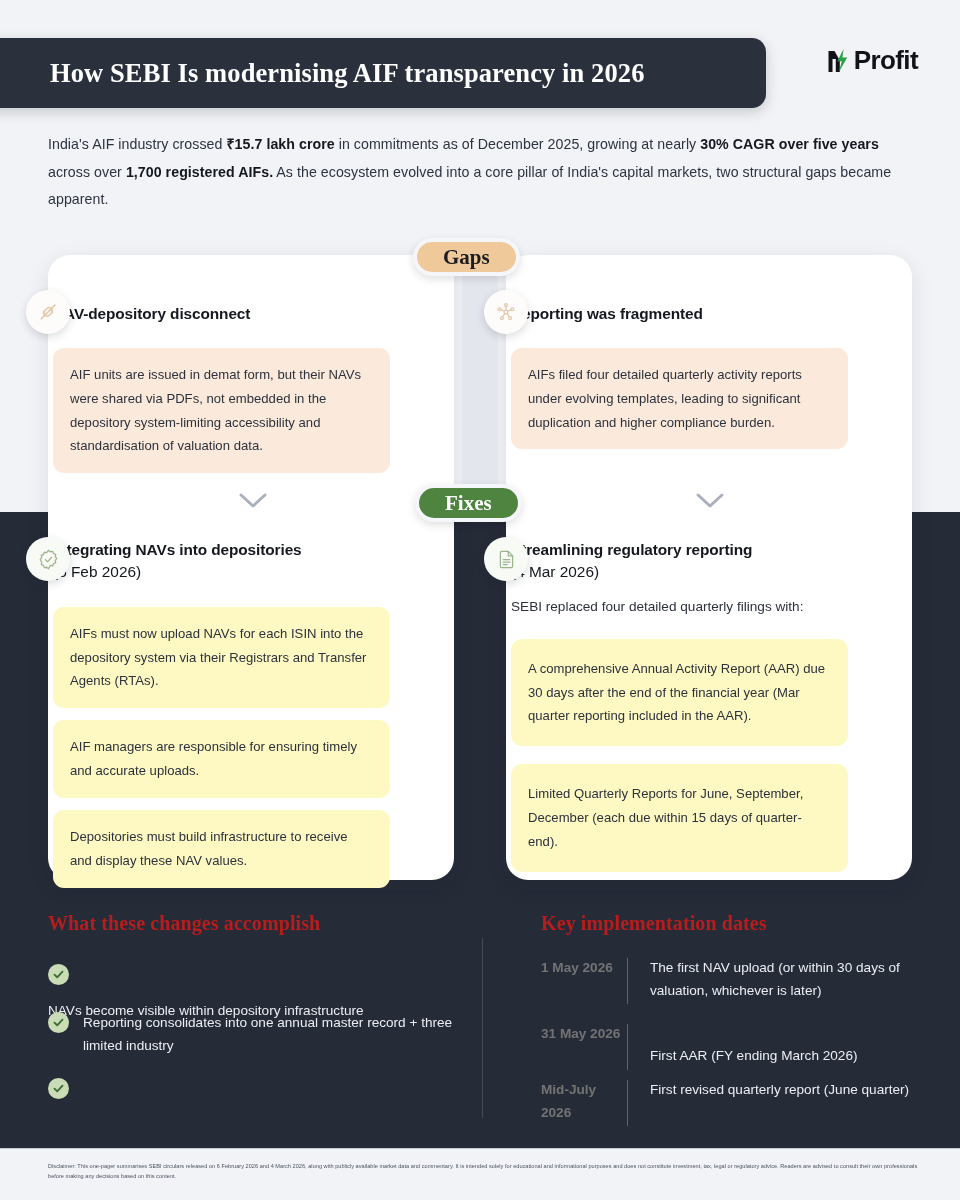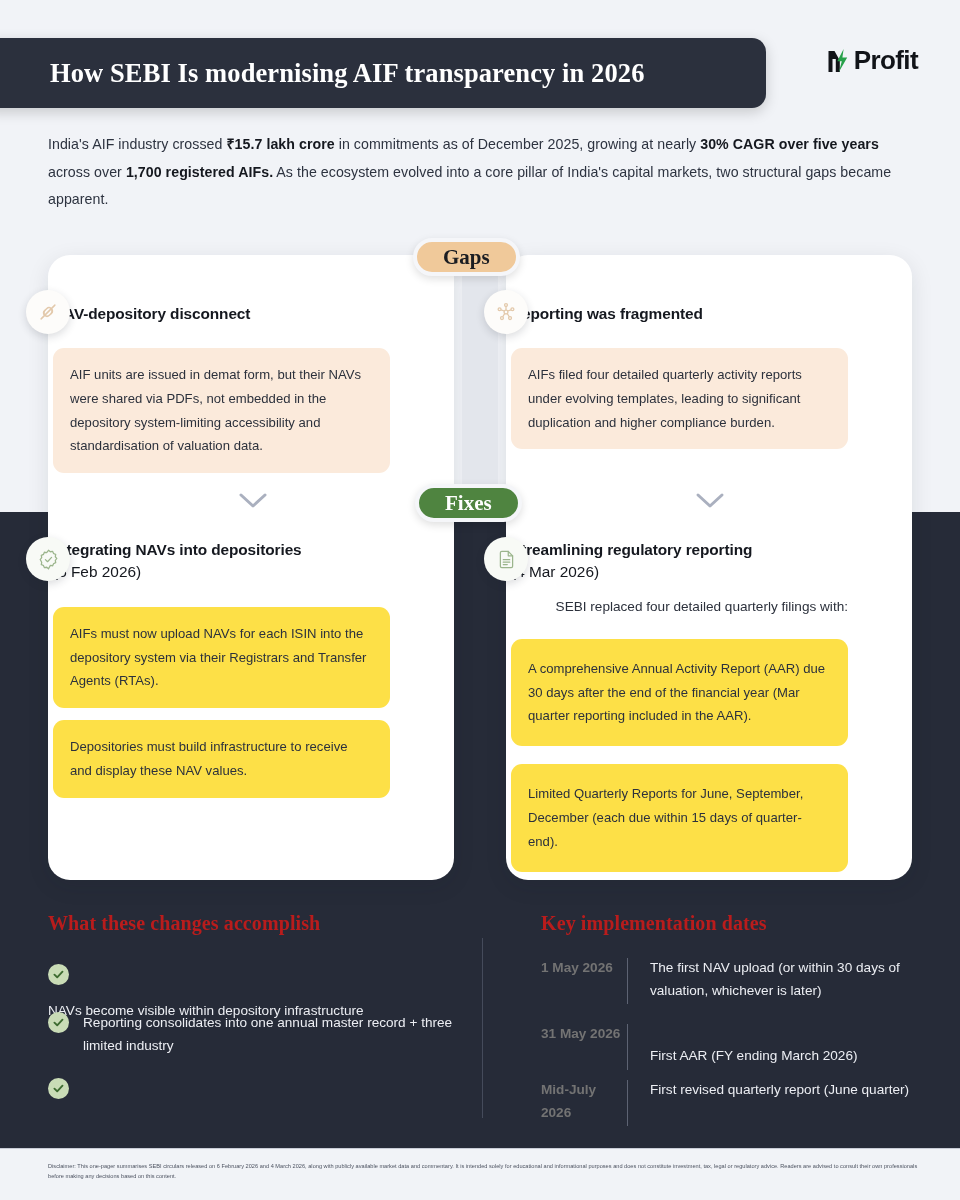--- a/index.html
+++ b/index.html
@@ -54,29 +54,29 @@
   .card {
     position:absolute; background:#ffffff; border-radius:22px;
     box-shadow:0 6px 22px rgba(20,25,40,.10);
   }
   .card-left  { left:48px;  top:255px; width:406px; height:625px; }
   .card-right { left:506px; top:255px; width:406px; height:625px; }
 
   .sec { position:absolute; left:53px; width:337px; }
   .sec-title { font-size:15.4px; font-weight:bold; color:#15181f; letter-spacing:-.1px; line-height:1.42; }
   .sec-sub { font-size:15.4px; color:#15181f; line-height:1.42; }
-  .sec-lead { font-size:13.6px; color:#2c313c; line-height:1.55; margin-top:13px;text-align:right; }
+  .sec-lead { font-size:13.6px; color:#2c313c; line-height:1.55; margin-top:13px; }
 
   .chip {
     border-radius:11px; padding:15px 17px;
     font-size:13.1px; line-height:1.82; color:#2c313c; letter-spacing:.02px;
     margin-top:12px;
   }
   .chip-warm  { background:#fbeadb; }
-  .chip-green { background:#fde047; }
+  .chip-green { background:#fef9c3; }
 
   
   .ficon {
     position:absolute; width:44px; height:44px; border-radius:50%;
     background:#fdfcfa; box-shadow:0 3px 9px rgba(30,35,50,.16);
     display:flex; align-items:center; justify-content:center; z-index:8;
   }
   .ficon-g { background:#f8faf6; }
 
   
@@ -189,20 +189,21 @@
   <div class="ficon ficon-g" style="left:26px;top:537px;">
     <svg width="23" height="23" viewBox="0 0 24 24" fill="none" stroke="#9bb58c" stroke-width="1.3">
       <path d="M12 2.4l1.9 1.5 2.4-.4 1 2.2 2.2 1-.4 2.4 1.5 1.9-1.5 1.9.4 2.4-2.2 1-1 2.2-2.4-.4L12 21.6l-1.9-1.5-2.4.4-1-2.2-2.2-1 .4-2.4L3.4 12l1.5-1.9-.4-2.4 2.2-1 1-2.2 2.4.4z"></path>
       <path d="M8.8 12.1l2.2 2.2 4.2-4.5" stroke-linecap="round" stroke-linejoin="round"></path>
     </svg>
   </div>
   <div class="sec" style="top:539px;">
     <div class="sec-title">Integrating NAVs into depositories</div>
     <div class="sec-sub">(6 Feb 2026)</div>
     <div class="chip chip-green" style="margin-top:24px;">AIFs must now upload NAVs for each ISIN into the depository system via their Registrars and Transfer Agents (RTAs).</div>
+    <div class="chip chip-green">AIF managers are responsible for ensuring timely and accurate uploads.</div>
     <div class="chip chip-green">Depositories must build infrastructure to receive and display these NAV values.</div>
   </div>
 
   <div class="ficon ficon-g" style="left:484px;top:537px;">
     <svg width="21" height="21" viewBox="0 0 24 24" fill="none" stroke="#9bb58c" stroke-width="1.4" stroke-linecap="round" stroke-linejoin="round">
       <path d="M14 2.8H6.6a1.6 1.6 0 0 0-1.6 1.6v15.2a1.6 1.6 0 0 0 1.6 1.6h10.8a1.6 1.6 0 0 0 1.6-1.6V7.8z"></path>
       <path d="M14 2.8v5h5"></path>
       <path d="M8.3 12.2h7.4M8.3 15h7.4M8.3 17.8h4.6"></path>
     </svg>
   </div>

